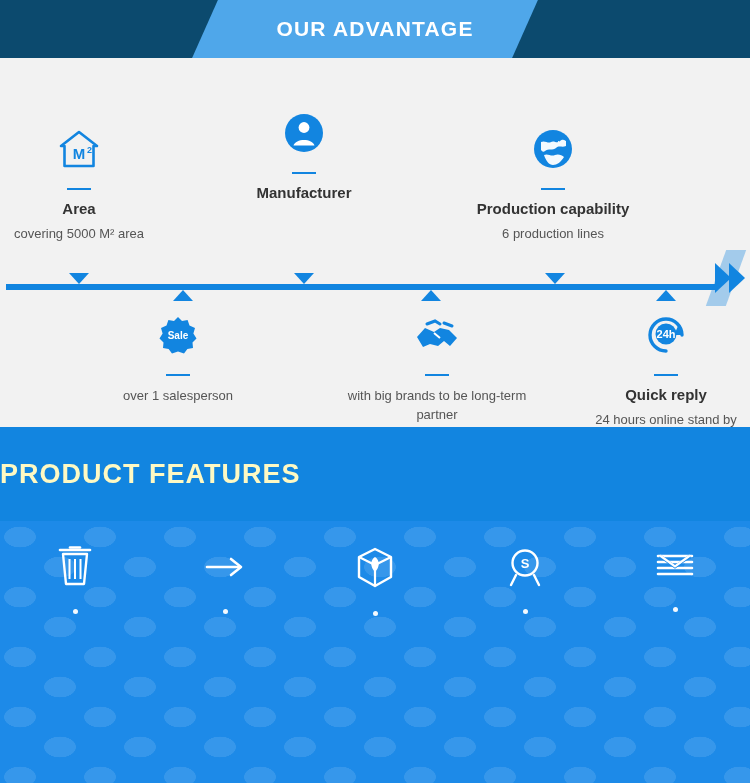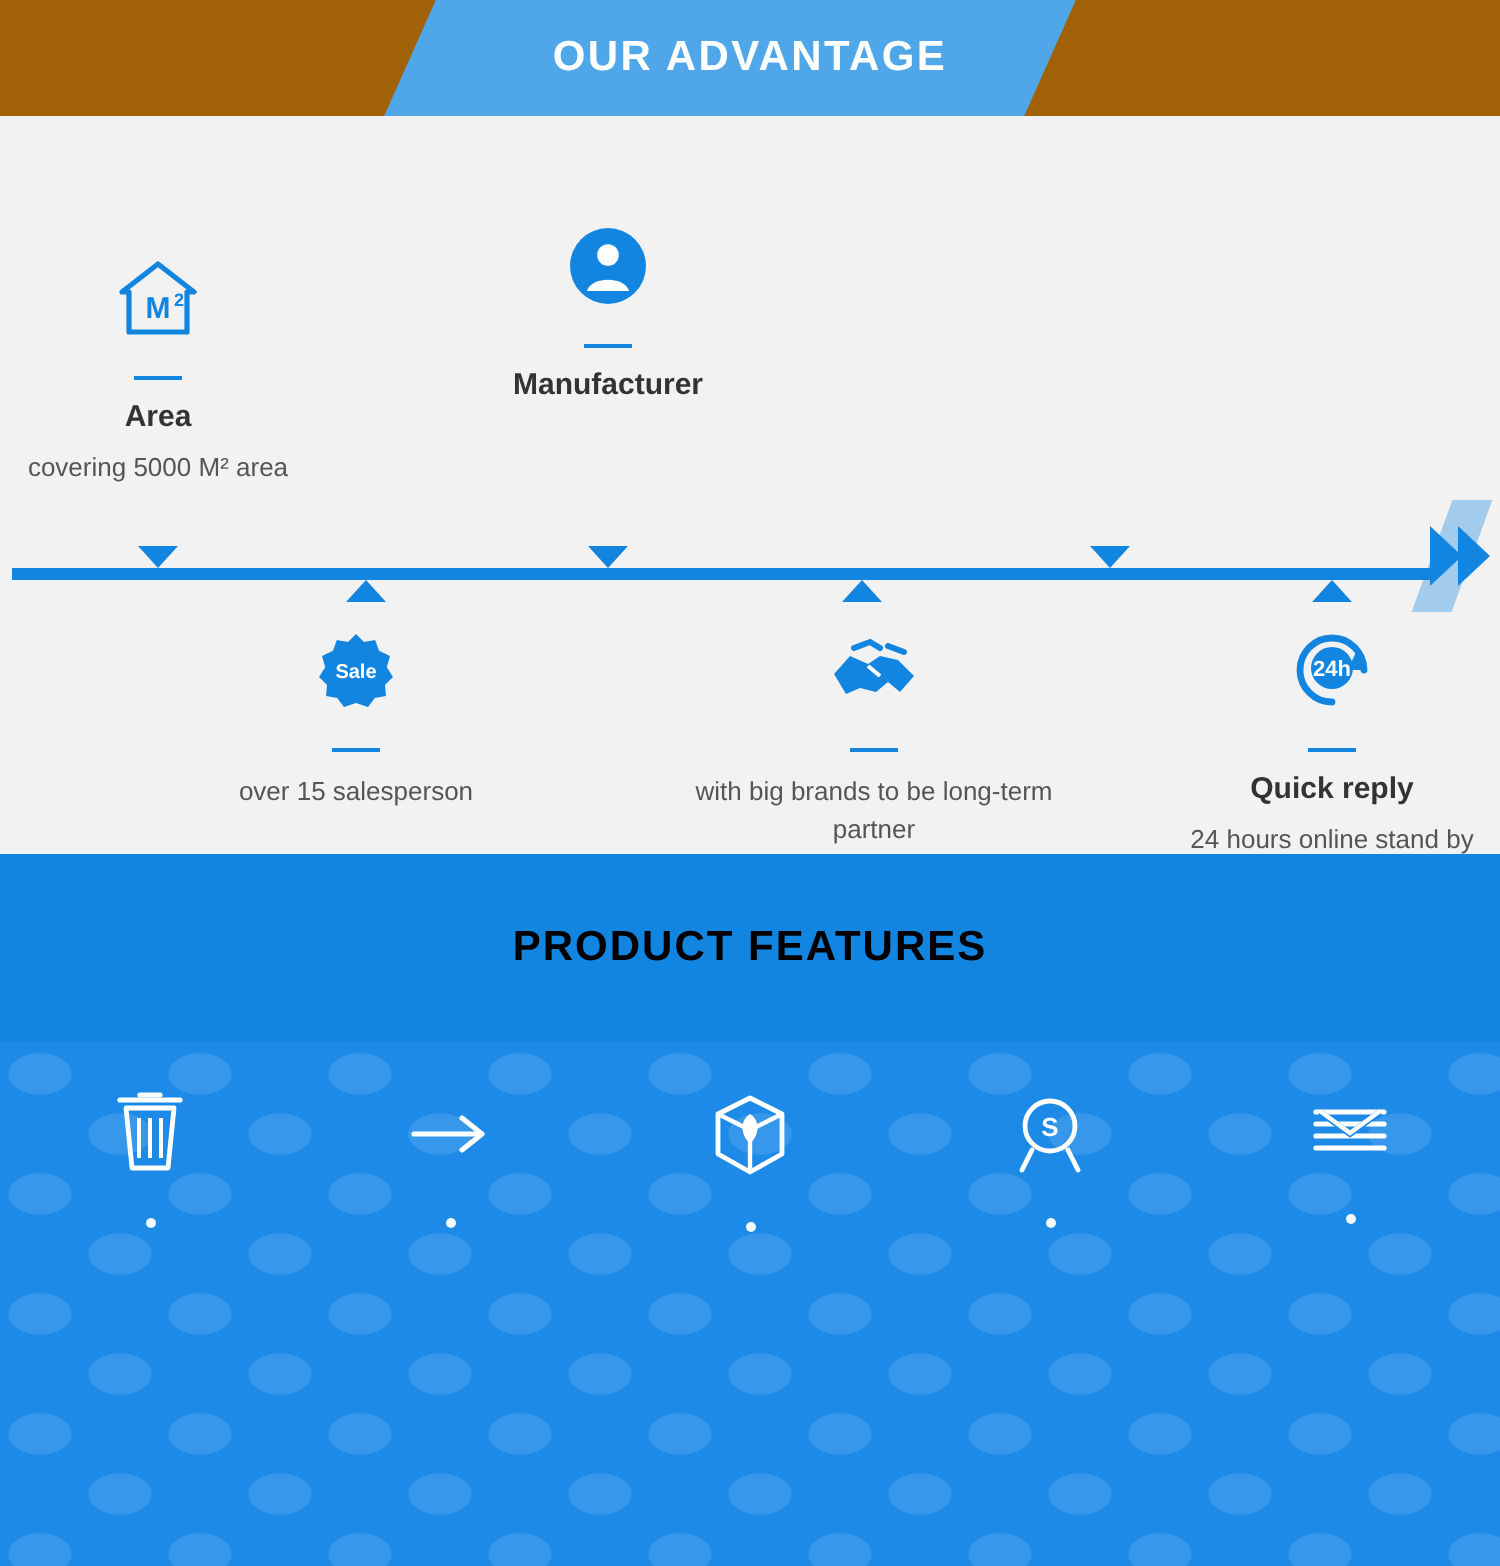--- a/index.html
+++ b/index.html
@@ -15,21 +15,21 @@
   .advantage-section {
     position: relative;
     width: 750px;
     height: 427px;
     background: #f2f2f2;
   }
   .adv-header {
     position: relative;
     width: 750px;
     height: 58px;
-    background: #a16207;
+    background: #0c4a6e;
     overflow: hidden;
   }
   .adv-header .band-light {
     position: absolute;
     top: 0;
     left: 205px;
     width: 320px;
     height: 58px;
     background: #4fa7ea;
     transform: skewX(-24deg);
@@ -155,23 +155,23 @@
   }
   .feat-title-band {
     position: relative;
     width: 750px;
     height: 94px;
     background: #1285e0;
   }
   .feat-title {
     width: 750px;
     line-height: 94px;
-    text-align: center;
-    color: #000000;
-    font-size: 21px;
+    text-align: left;
+    color: #fef9c3;
+    font-size: 27px;
     font-weight: bold;
     letter-spacing: 1px;
   }
   .feat-bg {
     position: absolute;
     left: 0;
     top: 94px;
     width: 750px;
     height: 262px;
     background:
@@ -250,30 +250,43 @@
         <svg class="svg-icon" width="42" height="42" viewBox="0 0 42 42" aria-hidden="true">
           <circle cx="21" cy="21" r="19" fill="#1285e0"></circle>
           <circle cx="21" cy="15.5" r="5.4" fill="#ffffff"></circle>
           <path d="M10.5 33.5 C12.5 26 29.5 26 31.5 33.5 Z" fill="#ffffff"></path>
         </svg>
       </div>
       <div class="divider"></div>
       <div class="name">Manufacturer</div>
     </div>
 
+    <div class="adv-item adv-top3">
+      <div class="icon-wrap">
+        <svg class="svg-icon" width="42" height="42" viewBox="0 0 42 42" aria-hidden="true">
+          <circle cx="21" cy="21" r="19" fill="#1285e0"></circle>
+          <path d="M9 14 C13 12 16 16 19 14 C22 12 25 16 28 13 C31 10 34 13 34 13
+                   L34 18 C30 20 27 17 24 20 C21 23 16 20 13 23 C11 25 9 22 9 22 Z" fill="#ffffff" opacity="0.95"></path>
+          <path d="M12 27 C16 25 19 29 23 27 C26 25.5 30 27 32 29 C29 34 25 37 21 37 C17 37 14 33 12 27 Z" fill="#ffffff" opacity="0.95"></path>
+        </svg>
+      </div>
+      <div class="divider"></div>
+      <div class="name">Production capability</div>
+      <div class="desc">6 production lines</div>
+    </div>
 
     <div class="adv-item adv-bot1">
       <div class="icon-wrap">
         <svg class="svg-icon" width="38" height="38" viewBox="0 0 38 38" aria-hidden="true">
           <path d="M19 1 L23 5 L28.6 4 L30.5 9.4 L36 12 L34.4 17.6 L37.5 22.5 L33.5 26.5 L34 32 L28.4 33 L25 37.5 L19 35.5 L13 37.5 L9.6 33 L4 32 L4.5 26.5 L0.5 22.5 L3.6 17.6 L2 12 L7.5 9.4 L9.4 4 L15 5 Z" fill="#1285e0"></path>
           <text x="19" y="23" fill="#ffffff" font-size="10" font-weight="bold" font-family="Liberation Sans, sans-serif" text-anchor="middle">Sale</text>
         </svg>
       </div>
       <div class="divider"></div>
-      <div class="desc">over 15 salesperson</div>
+      <div class="desc">over 1 salesperson</div>
     </div>
 
     <div class="adv-item adv-bot2">
       <div class="icon-wrap">
         <svg class="svg-icon" width="46" height="36" viewBox="0 0 46 36" aria-hidden="true">
           <path d="M3 20 L11 11 L20 15 L26 11 L35 13 L43 21 L36 29 L30 24 L24 29 L16 27 L9 30 Z" fill="#1285e0"></path>
           <path d="M13 7 L21 4 L26 7" stroke="#1285e0" stroke-width="3" fill="none" stroke-linecap="round"></path>
           <path d="M30 6 L38 9" stroke="#1285e0" stroke-width="3" fill="none" stroke-linecap="round"></path>
           <path d="M20 16 L26 21" stroke="#ffffff" stroke-width="2" fill="none"></path>
         </svg>

